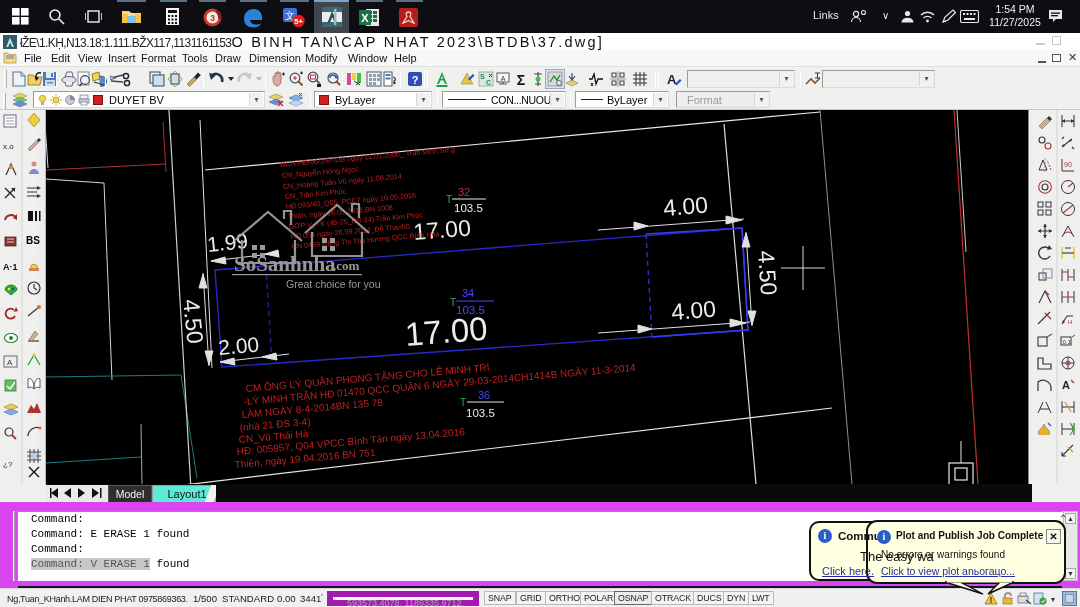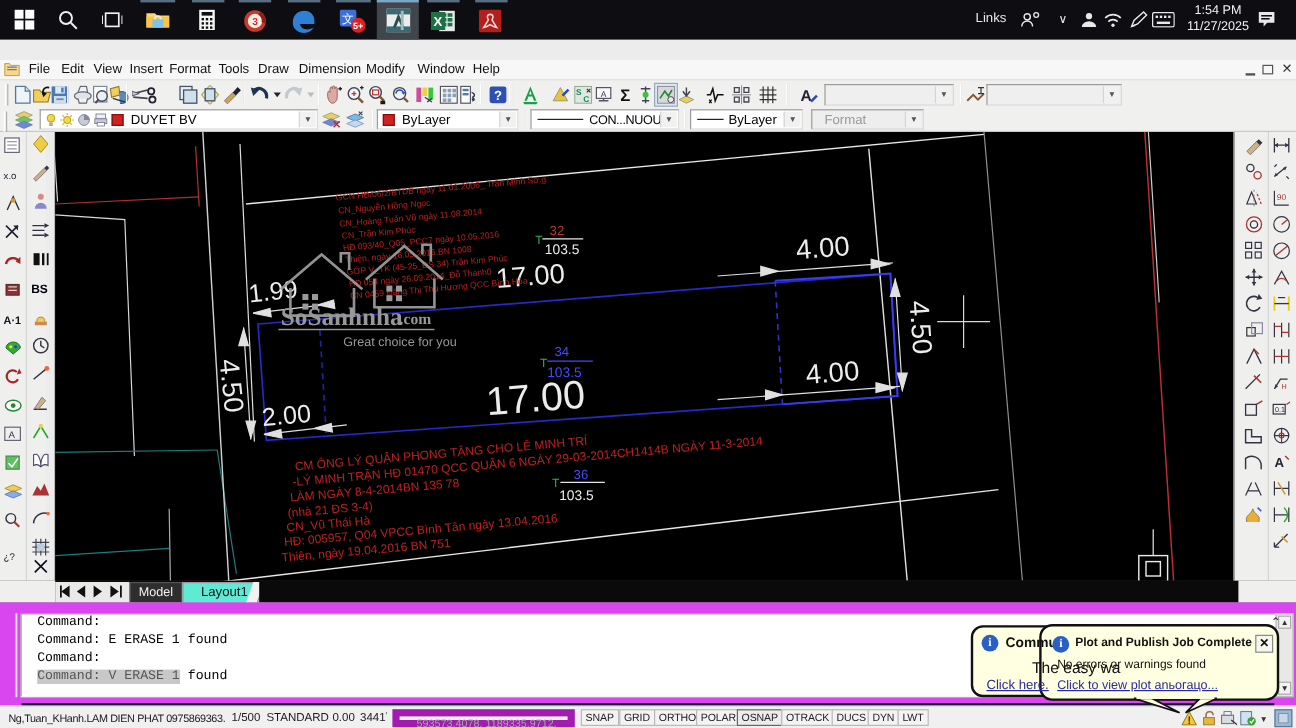--- a/index.html
+++ b/index.html
@@ -172,20 +172,29 @@
           <rect x="4" y="8" width="11" height="2"></rect>
         </g>
       </svg>
     <div class="abs" style="left:993px;top:3px;width:44px;text-align:center;font-size:10.5px;color:#f0f0f0">1:54 PM</div>
     <div class="abs" style="left:986px;top:16px;width:58px;text-align:center;font-size:10.5px;color:#f0f0f0">11/27/2025</div>
     <svg class="tbi" style="left:1048px;top:9px;width:15px;height:14px" viewBox="0 0 15 14">
         <path d="M1 1 L14 1 L14 10 L8 10 L5 13 L5 10 L1 10 Z" fill="#e8e8e8"></path>
         <rect x="3" y="3.5" width="9" height="1.3" fill="#0d0d12"></rect>
         <rect x="3" y="6" width="7" height="1.3" fill="#0d0d12"></rect>
       </svg>
+  </div>
+  <div id="titlebar">
+    <svg class="abs" style="left:3px;top:2px;width:14px;height:14px" viewBox="0 0 14 14">
+        <rect width="14" height="14" fill="#2e5d66"></rect>
+        <path d="M7 2.5 L11 12 L9 12 L7.2 7.5 L5.2 12 L3.2 12 Z" fill="#cfe4e8"></path>
+      </svg>
+    <div class="ttext" style="font-size:14.5px;letter-spacing:2.2px;top:1px"><span style="font-size:12px;letter-spacing:-0.6px;color:#222;letter-spacing:-0.6px">łŽE\1.KḤ,N13.18:1.111.BŽX117,1131161153</span>O BINH TAN\CAP NHAT 2023\BTDB\37.dwg]</div>
+    <div class="abs" style="left:1036px;top:4px;width:9px;height:8px;border-bottom:2px solid #c9c9c9"></div>
+    <div class="abs" style="left:1052px;top:3px;width:9px;height:9px;border:1.5px solid #c9c9c9"></div>
   </div>
   <div id="menubar">
     <svg class="abs" style="left:3px;top:1px;width:14px;height:13px" viewBox="0 0 14 13">
         <path d="M1 2 L5 2 L6 3.5 L13 3.5 L13 12 L1 12 Z" fill="#f8d886" stroke="#b69b4e" stroke-width=".8"></path>
         <path d="M3 5 L11 5 M3 7 L11 7" stroke="#5a79c9" stroke-width="1"></path>
       </svg>
     <span style="left:24px">File</span>
       <span style="left:51px">Edit</span>
       <span style="left:78px">View</span>
       <span style="left:108px">Insert</span>

